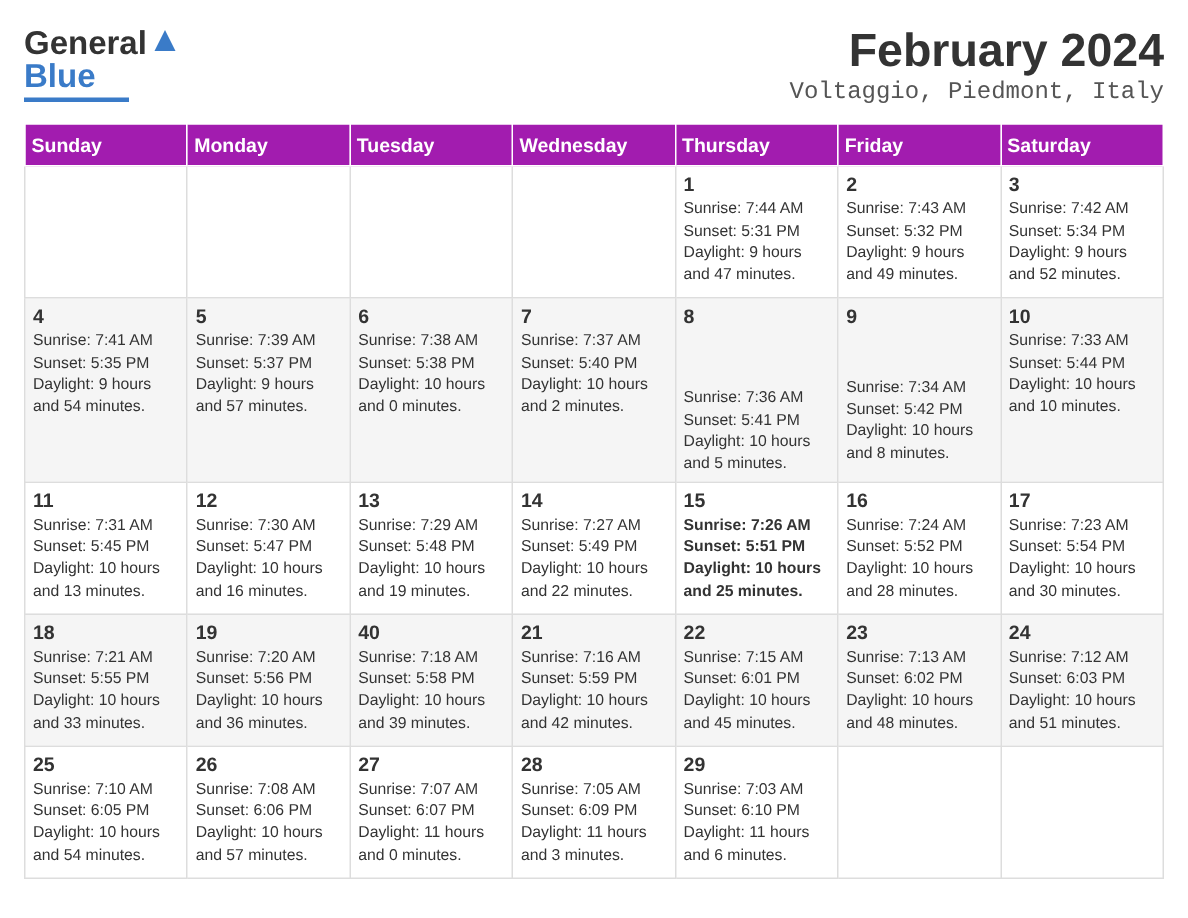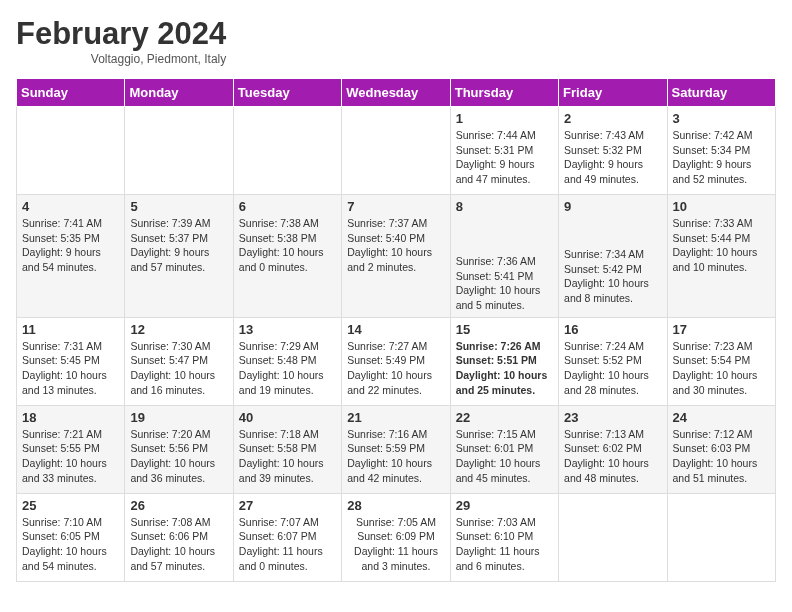--- a/index.html
+++ b/index.html
@@ -21,22 +21,23 @@
       flex-direction: column;
       align-items: flex-start;
     }
     .title-block { text-align: right; }
     .month-title {
       font-size: 31px;
       font-weight: bold;
       color: #333;
     }
     .location {
-      font-size: 12px;
+      font-size: 16px;
       color: #555;
+      font-family: Liberation Mono, monospace;
     }
     table {
       width: 100%;
       border-collapse: collapse;
       table-layout: fixed;
     }
     thead tr th {
       background: #a21caf;
       color: #fff;
       font-size: 13px;
@@ -70,20 +71,34 @@
       font-size: 10.5px;
       line-height: 1.4;
       color: #333;
     }
     .empty { background: #fff !important; }
   </style>
 </head>
 <body>
 
 <div class="header">
+  <div class="logo">
+    <div style="display:flex; align-items:center; gap:0;">
+      <span style="font-size:22px; font-weight:bold; color:#333;">General</span>
+      <div style="display:inline-block; margin-left:3px;">
+        <svg width="18" height="18" viewBox="0 0 18 18">
+          <polygon points="2,16 9,2 16,16" fill="#3a7bc8"></polygon>
+        </svg>
+      </div>
+    </div>
+    <div style="display:flex; align-items:center; margin-top:-4px;">
+      <span style="font-size:22px; font-weight:bold; color:#3a7bc8;">Blue</span>
+    </div>
+    <div style="border-bottom:3px solid #3a7bc8; width:70px; margin-top:1px;"></div>
+  </div>
   <div class="title-block">
     <div class="month-title">February 2024</div>
     <div class="location">Voltaggio, Piedmont, Italy</div>
   </div>
 </div>
 
 <table>
   <thead>
     <tr id="weekday-header">
     <th>Sunday</th>
@@ -293,21 +308,21 @@
         </td>
         <td>
           <span class="day-num">27</span>
           <div class="day-info" style="white-space: pre-line;">Sunrise: 7:07 AM
 Sunset: 6:07 PM
 Daylight: 11 hours
 and 0 minutes.</div>
         </td>
         <td>
           <span class="day-num">28</span>
-          <div class="day-info" style="white-space: pre-line; text-align: center;">Sunrise: 7:05 AM
+          <div class="day-info" style="white-space: pre-line;">Sunrise: 7:05 AM
 Sunset: 6:09 PM
 Daylight: 11 hours
 and 3 minutes.</div>
         </td>
         <td>
           <span class="day-num">29</span>
           <div class="day-info" style="white-space: pre-line;">Sunrise: 7:03 AM
 Sunset: 6:10 PM
 Daylight: 11 hours
 and 6 minutes.</div>

